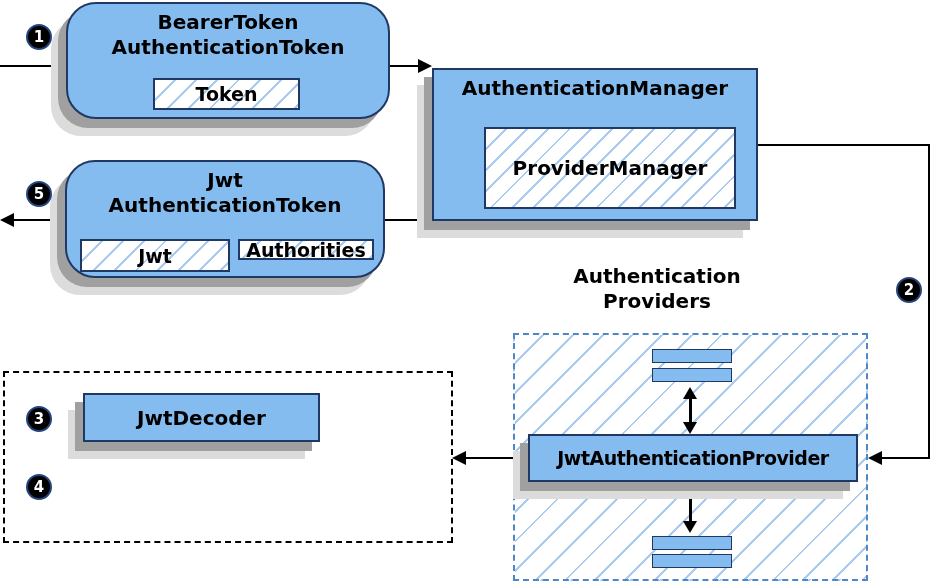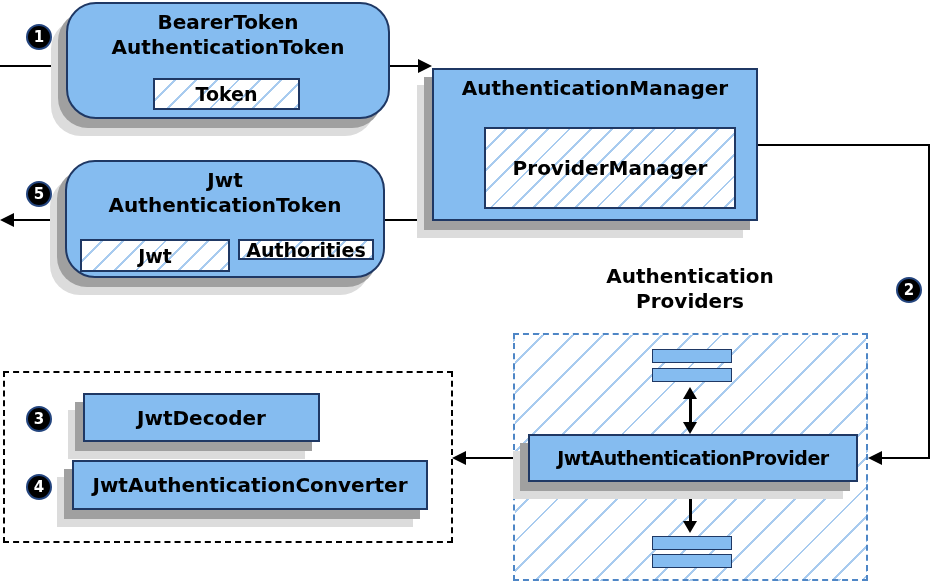--- a/index.html
+++ b/index.html
@@ -116,30 +116,29 @@
 
   <div class="node rounded" style="left:65px;top:160px;width:320px;height:118px;">
     <div class="titles">
       <span class="title-line">Jwt</span>
       <span class="title-line">AuthenticationToken</span>
     </div>
     <div class="field hatch" style="left:13px;top:77px;width:150px;height:33px;">Jwt</div>
     <div class="field hatch" style="left:171px;top:77px;width:136px;height:21px;">Authorities</div>
   </div>
 
-  <div class="group-label" style="left:558px;top:264px;width:264px;">
+  <div class="group-label" style="left:525px;top:264px;width:264px;">
     <span class="title-line">Authentication</span>
     <span class="title-line">Providers</span>
   </div>
 
   <div class="solid-label-box" style="left:528px;top:434px;width:330px;height:48px;font-size:19px;letter-spacing:-0.5px;">JwtAuthenticationProvider</div>
 
   <div class="solid-label-box" style="left:83px;top:393px;width:237px;height:49px;font-size:20px;">JwtDecoder</div>
 
-  <div class="solid-label-box" style="left:72px;top:460px;width:356px;height:50px;font-size:20px;">JwtAuthenticationConverter</div>
 
   <div class="badge" style="left:26px;top:24px;">1</div>
   <div class="badge" style="left:896px;top:277px;">2</div>
   <div class="badge" style="left:26px;top:406px;">3</div>
   <div class="badge" style="left:26px;top:474px;">4</div>
   <div class="badge" style="left:26px;top:181px;">5</div>
 
 </div>
 
 </body></html>

